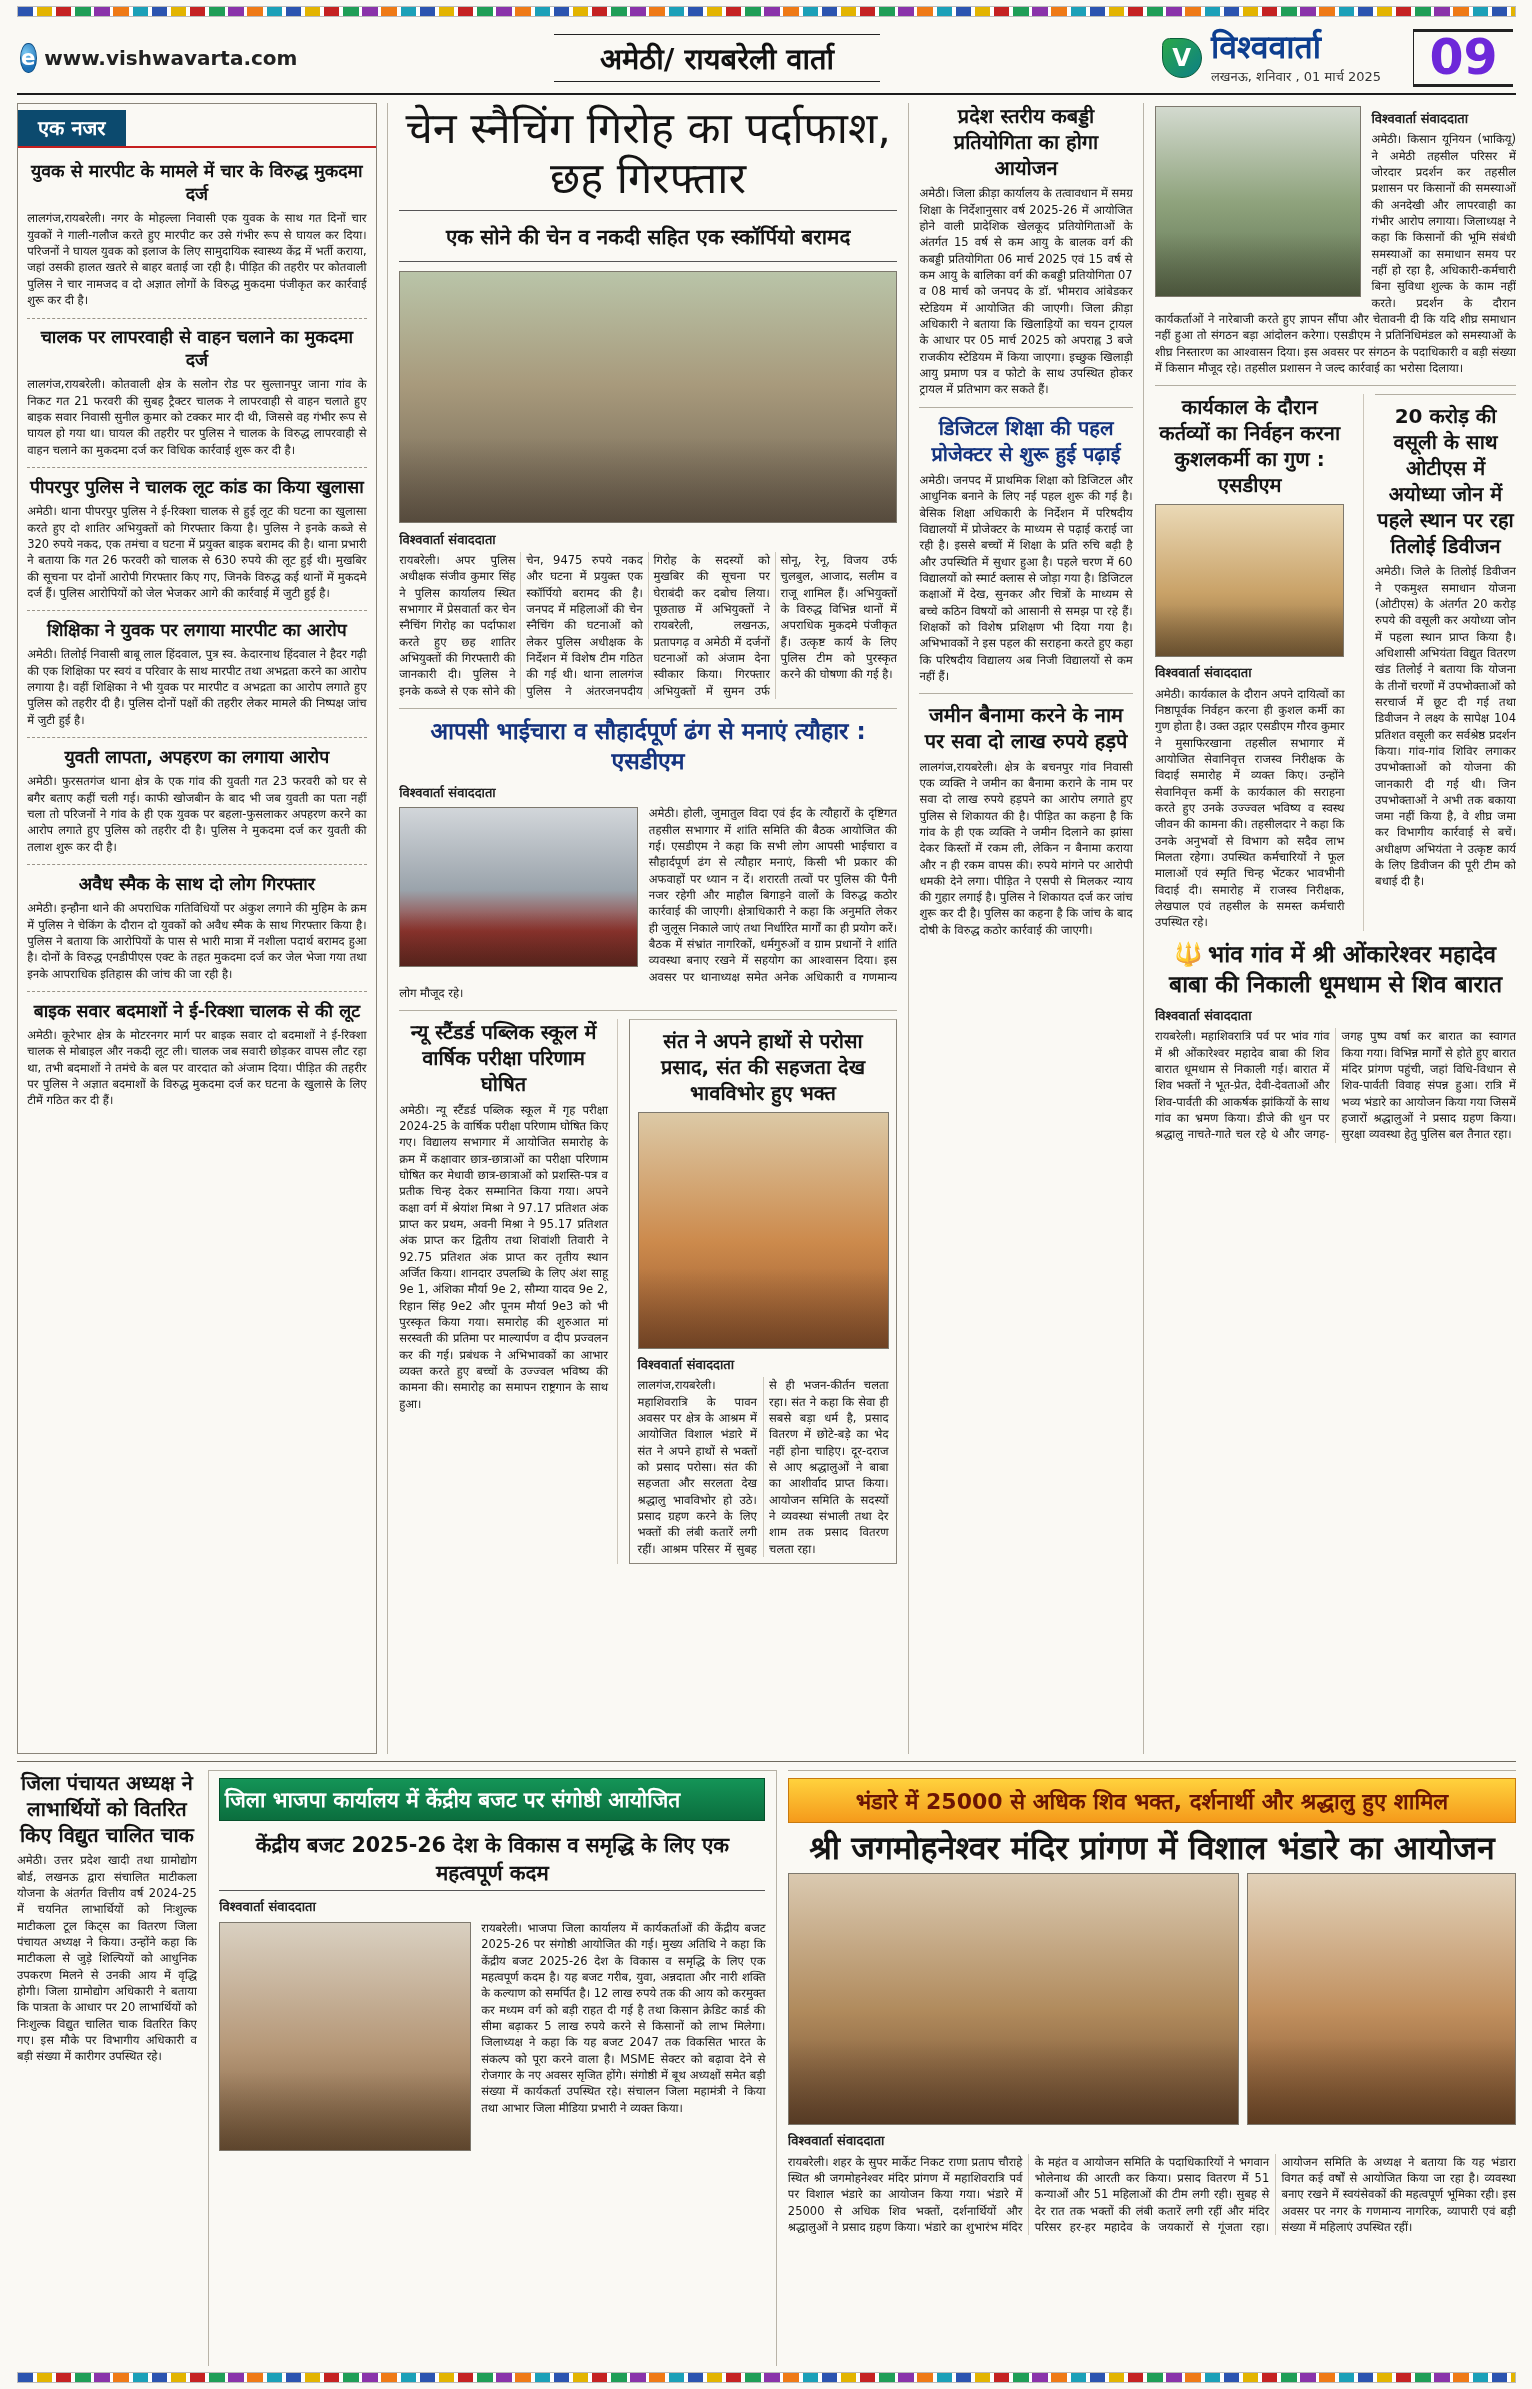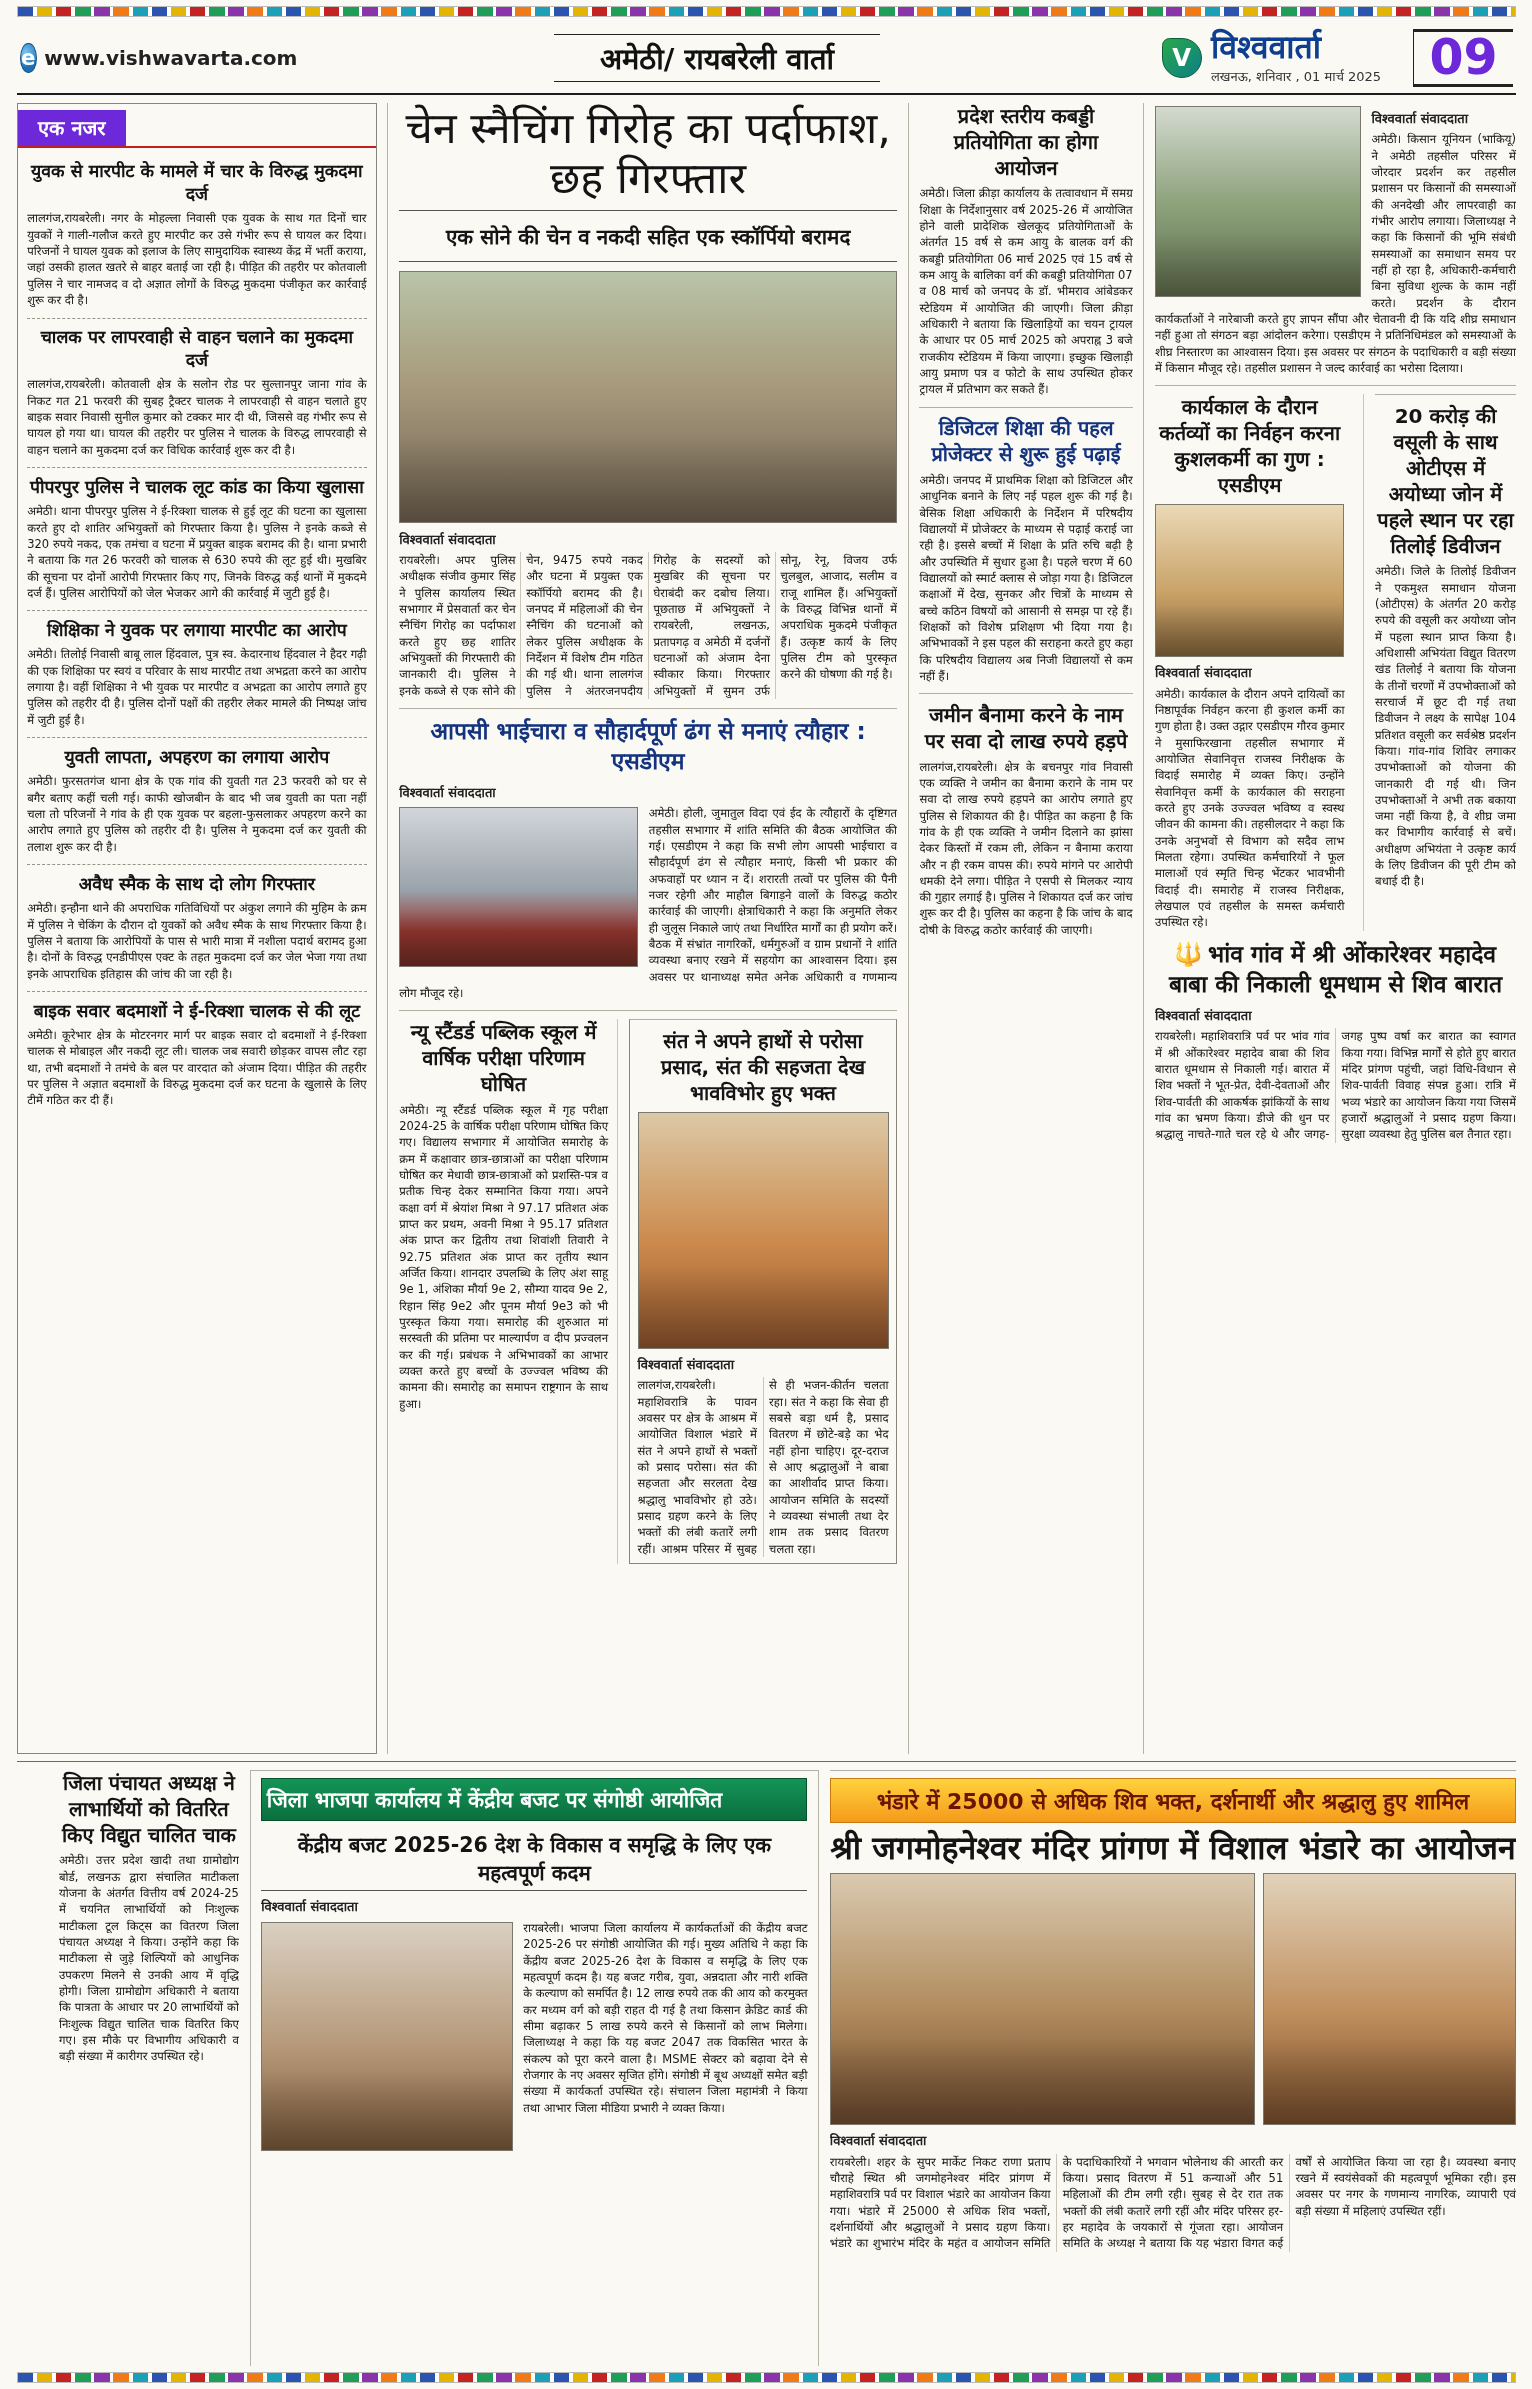--- a/index.html
+++ b/index.html
@@ -63,21 +63,21 @@
   .lane + .lane{ border-left:0.8px solid #b9b4a8; padding-left:10.7px; }
   .lane1{ width:24%; flex:none; }
   .lane2{ width:34%; flex:none; }
   .lane3{ width:15%; flex:none; }
   .lane4{ flex:1; }
 
   
   .eknazar-box{ border:1.5px solid #8a857a; padding:0 9.2px 6.1px; height:100%; overflow:hidden; }
   .eknazar-head{ border-bottom:2.3px solid #c51f1f; margin:0 -9.2px 4.6px; padding:6.1px 0 0 0; }
   .eknazar-tab{
-    display:inline-block; background:#6d28d9; color:#fff; font-weight:bold;
+    display:inline-block; background:#0c4a6e; color:#fff; font-weight:bold;
     font-size:20px; padding:3.8px 20px 5.3px;
   }
   .nz-item{ border-bottom:0.8px dashed #9a9488; padding:7.6px 0 9.2px; }
   .nz-item:last-child{ border-bottom:none; }
   .nz-hl{ font-size:17.6px; font-weight:bold; text-align:center; line-height:1.3; margin-bottom:4.6px; }
 
   
   .story{ overflow:hidden; }
   .story + .story, .row{ border-top:0.8px solid #b3aea2; padding-top:7.6px; }
   .hl-xxl{ font-size:43px; font-weight:normal; text-align:center; line-height:1.18; }
@@ -118,21 +118,21 @@
   .col44{ width:44%; flex:none; border-right:0.8px solid #ccc6ba; padding-right:9.2px; }
   .col56{ flex:1; }
   .boxed{ border:0.8px solid #8a857a; padding:6.1px 7.6px; }
 
   .trident{ color:#e07b10; font-size:23px; margin-right:4.6px; }
 
   
   .bottom{ flex:none; height:605px; display:flex; gap:10.7px; margin-top:7.6px;
            border-top:1.5px solid #6f6a5e; padding-top:7.6px; overflow:hidden; }
   .bottom > *{ overflow:hidden; height:100%; }
-  .panchayat-col{ width:12%; flex:none;margin-left:42px; }
+  .panchayat-col{ width:12%; flex:none; }
   .bhajpa-col{ width:38%; flex:none; border-left:0.8px solid #b9b4a8; border-right:0.8px solid #b9b4a8; padding:0 10.7px; }
   .bhandara-col{ flex:1; }
 
   .banner-green{
     background:linear-gradient(180deg,#149457,#0b6e3e); color:#fff; font-weight:bold;
     font-size:21px; padding:6.1px 4.6px; border:0.8px solid #07502c;
   }
   .bhajpa-sub{
     font-size:20.6px; font-weight:bold; text-align:center; padding:4.6px 0; margin-top:4.6px;
     border-bottom:0.8px solid #555;

